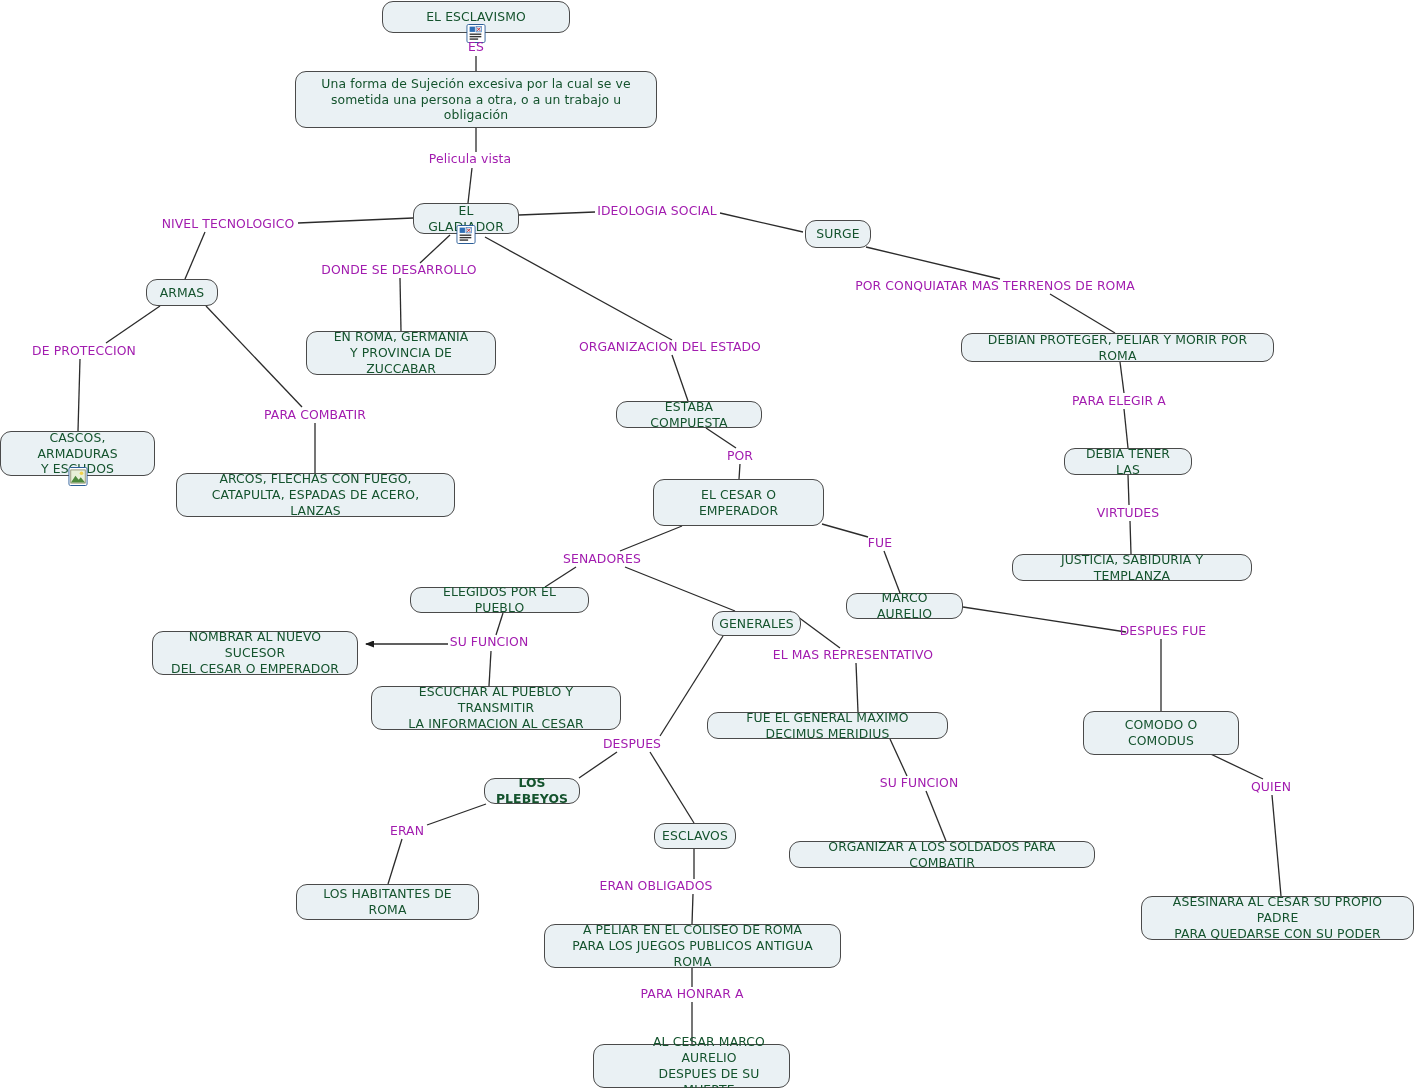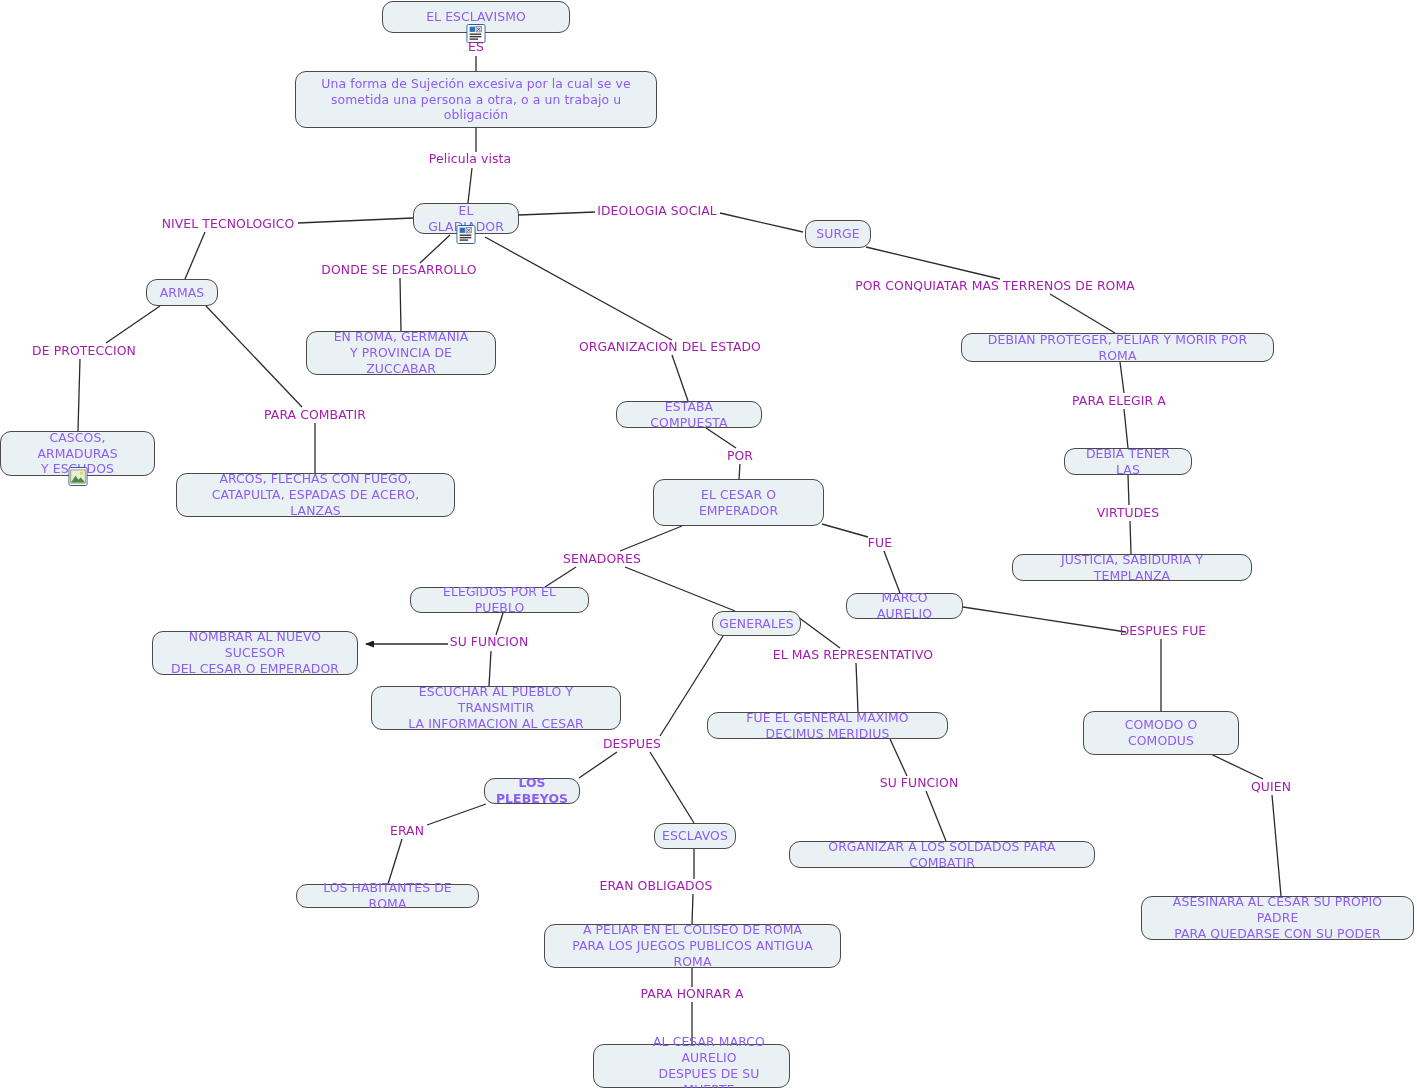--- a/index.html
+++ b/index.html
@@ -23,21 +23,21 @@
   }
   .node {
     position: absolute;
     background: #eaf1f4;
     border: 1.4px solid #4a4a4a;
     border-radius: 11px;
     display: flex;
     align-items: center;
     justify-content: center;
     text-align: center;
-    color: #8b5cf6;
+    color: #14532d;
     font-size: 12.4px;
     line-height: 1.28;
     padding: 3px 9px;
     white-space: pre-line;
     letter-spacing: .1px;
   }
   .linklabel {
     position: absolute;
     color: #a21caf;
     font-size: 12.4px;
@@ -166,21 +166,21 @@
       <div class="node" style="left: 712px; top: 611px; width: 89px; height: 25px;"><span>GENERALES</span></div>
       <div class="node" style="left: 152px; top: 631px; width: 206px; height: 44px;"><span>NOMBRAR AL NUEVO SUCESOR
 DEL CESAR O EMPERADOR</span></div>
       <div class="node" style="left: 371px; top: 686px; width: 250px; height: 44px;"><span>ESCUCHAR AL PUEBLO Y TRANSMITIR
 LA INFORMACION AL CESAR</span></div>
       <div class="node" style="left: 707px; top: 712px; width: 241px; height: 27px;"><span>FUE EL GENERAL MAXIMO DECIMUS MERIDIUS</span></div>
       <div class="node" style="left: 1083px; top: 711px; width: 156px; height: 44px;"><span>COMODO O COMODUS</span></div>
       <div class="node" style="left: 484px; top: 778px; width: 96px; height: 26px; font-weight: bold;"><span>LOS PLEBEYOS</span></div>
       <div class="node" style="left: 654px; top: 823px; width: 82px; height: 26px;"><span>ESCLAVOS</span></div>
       <div class="node" style="left: 789px; top: 841px; width: 306px; height: 27px;"><span>ORGANIZAR A LOS SOLDADOS PARA COMBATIR</span></div>
-      <div class="node" style="left: 296px; top: 884px; width: 183px; height: 24px;"><span>LOS HABITANTES DE ROMA</span></div>
+      <div class="node" style="left: 296px; top: 884px; width: 183px; height: 36px;"><span>LOS HABITANTES DE ROMA</span></div>
       <div class="node" style="left: 1141px; top: 896px; width: 273px; height: 44px;"><span>ASESINARA AL CESAR SU PROPIO PADRE
 PARA QUEDARSE CON SU PODER</span></div>
       <div class="node" style="left: 544px; top: 924px; width: 297px; height: 44px;"><span>A PELIAR EN EL COLISEO DE ROMA
 PARA LOS JUEGOS PUBLICOS ANTIGUA ROMA</span></div>
       <div class="node" style="left: 593px; top: 1044px; width: 197px; height: 44px; padding-left: 44px;"><span>AL CESAR MARCO  AURELIO
 DESPUES DE SU MUERTE</span></div>
     </div>
   <div id="labels-layer">
       <div class="linklabel" style="left: 476px; top: 47px; transform: translate(-50%, -50%);">ES</div>
       <div class="linklabel" style="left: 470px; top: 159px; transform: translate(-50%, -50%);">Pelicula vista</div>

